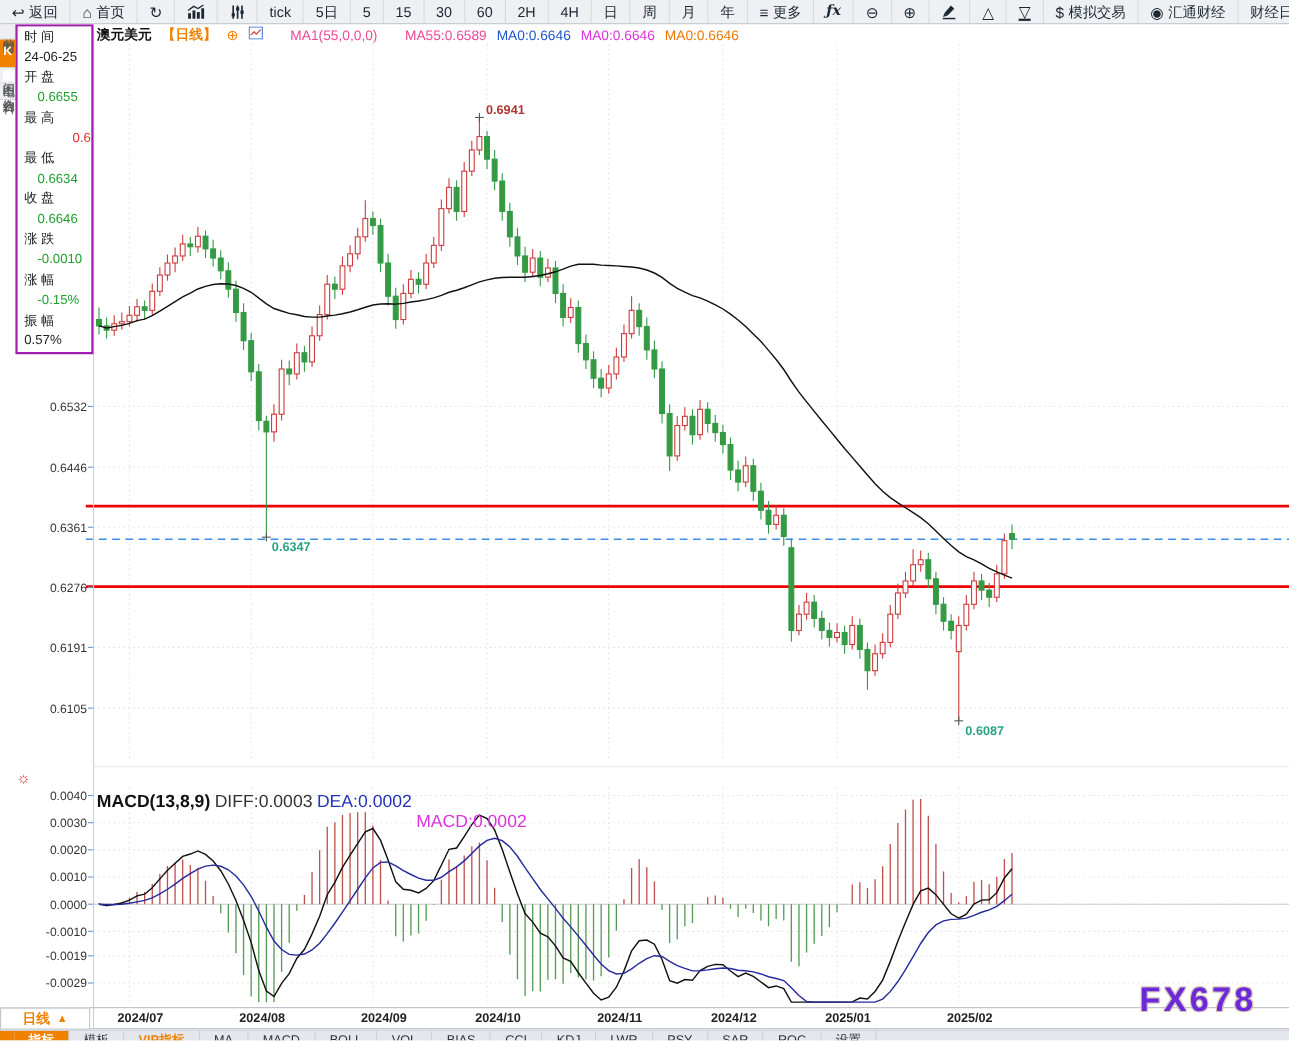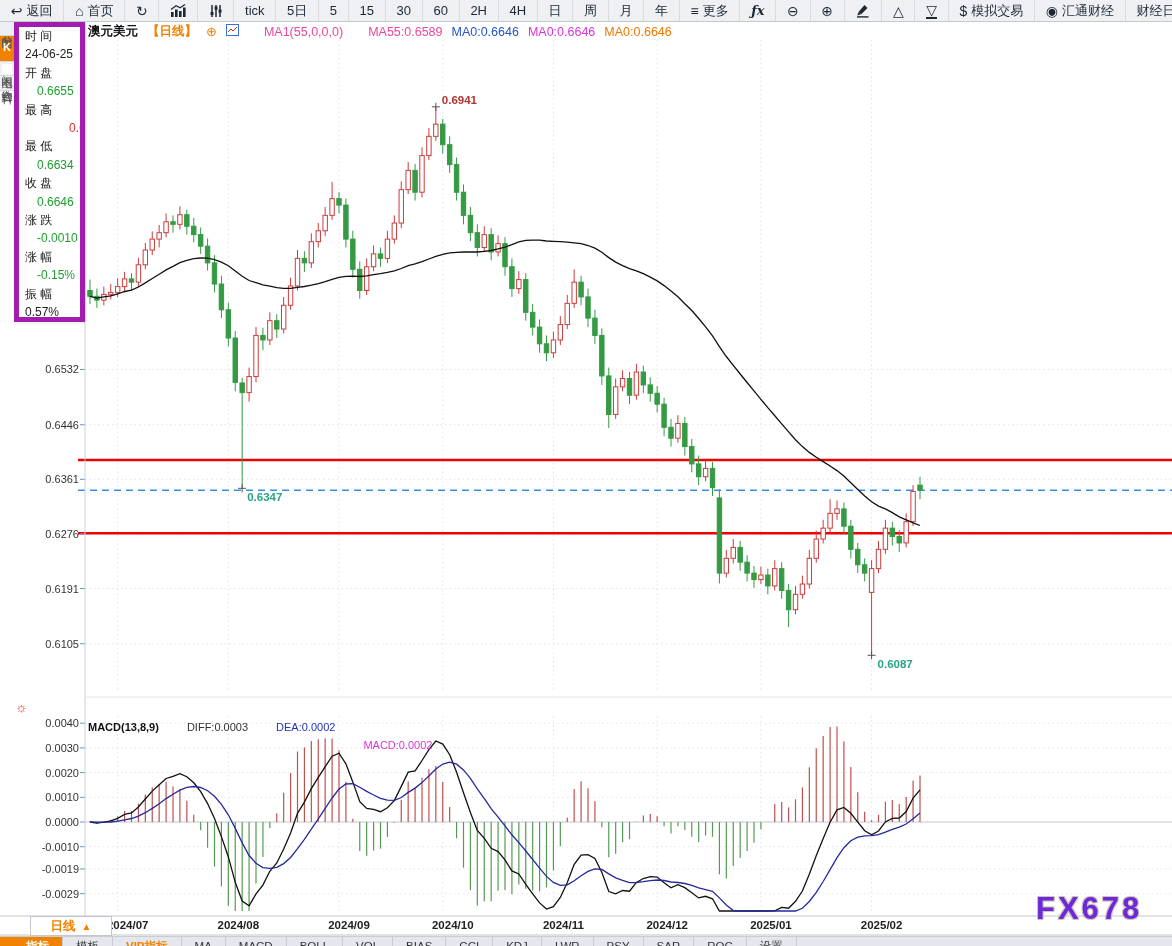--- a/index.html
+++ b/index.html
@@ -21,42 +21,42 @@
   
   #left-tabs{position:absolute;left:0;top:22px;width:14px;z-index:5;background:#edeff2;
              border-right:1px solid #cdd0d5;}
   .vtab{writing-mode:vertical-rl;text-orientation:upright;font-size:11px;line-height:14px;
         color:#555;padding:5px 0;text-align:center;border-bottom:1px solid #d5d8dc;
         letter-spacing:1px;cursor:pointer;background:#edeff2;}
   .vtab.active{background:#f08200;color:#fff;font-weight:700;}
 
   
   #info-panel{position:absolute;left:14px;top:22px;width:71px;height:300px;z-index:5;
-              background:#fff;border:5px solid #a21caf;box-shadow:1px 1px 2px rgba(0,0,0,.08);
+              background:#fff;border:2px solid #a21caf;box-shadow:1px 1px 2px rgba(0,0,0,.08);
               font-size:12px;line-height:18.4px;padding-left:6px;box-sizing:border-box;overflow:hidden;}
   .ip-label{color:#222;}
   .ip-value.g{color:#1f9e2f;margin-left:12px;} .ip-value.r{color:#e03030;margin-left:44px;} .ip-value.k{color:#222;}
 
   
   #main-header{position:absolute;left:88px;top:23px;z-index:4;display:flex;gap:9px;
                align-items:center;font-size:12.5px;white-space:nowrap;justify-content:space-between;}
   .mh-symbol{font-weight:700;color:#111;}
   .mh-period{color:#f08200;font-weight:700;}
   .mh-plus{color:#f08200;font-size:13px;}
   .mh-ma{color:#ec4899;margin-left:16px;} .mh-blue{color:#2255cc;} .mh-mag{color:#dd33dd;} .mh-org{color:#ee7700;}
 
-  #macd-header{position:absolute;left:88px;top:702px;z-index:4;display:flex;gap:28px;
-               align-items:center;font-size:11px;white-space:nowrap;}
+  #macd-header{position:absolute;left:88px;top:702px;z-index:4;display:flex;gap:4px;
+               align-items:center;font-size:16px;white-space:nowrap;}
   .md-title{color:#111;font-weight:600;}
   .md-diff{color:#333;} .md-dea{color:#2233bb;} .md-macd{color:#dd33dd;margin-top:37px;}
   #macd-gear{position:absolute;left:15px;top:700px;z-index:4;color:#e03030;font-size:14px;
              line-height:14px;cursor:pointer;}
 
   
-  #period-btn{position:absolute;left:30px;top:916px;width:80px;height:18px;z-index:5;
+  #period-btn{position:absolute;left:0;top:916px;width:80px;height:18px;z-index:5;
               background:#fff;border:1px solid #c3c6cc;display:flex;align-items:center;
               justify-content:center;gap:6px;color:#f08200;font-size:12.5px;font-weight:700;cursor:pointer;}
   #period-btn .arr{font-size:10px;}
 
   
   #bottom-bar{position:absolute;left:0;top:936px;width:1172px;height:10px;z-index:5;
               overflow:hidden;display:flex;align-items:flex-start;background:#e4e7ed;border-top:1px solid #c9ccd2;}
   #corner-block{width:13px;height:20px;background:#f08200;flex:none;}
   .bt-tab{height:20px;line-height:19px;padding:0 13px;font-size:11.5px;color:#333;
           border-right:1px solid #c9ccd2;background:#e4e7ed;white-space:nowrap;cursor:pointer;}

